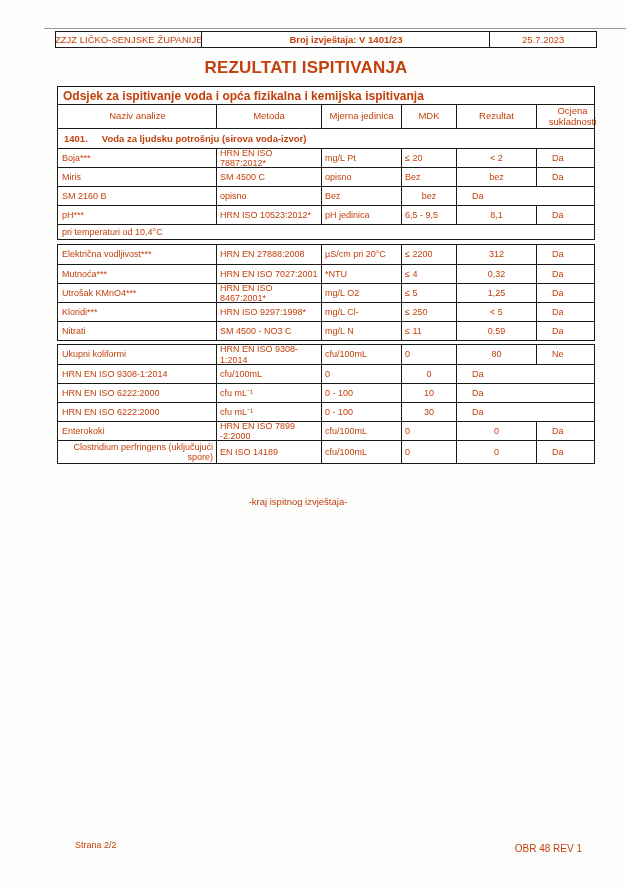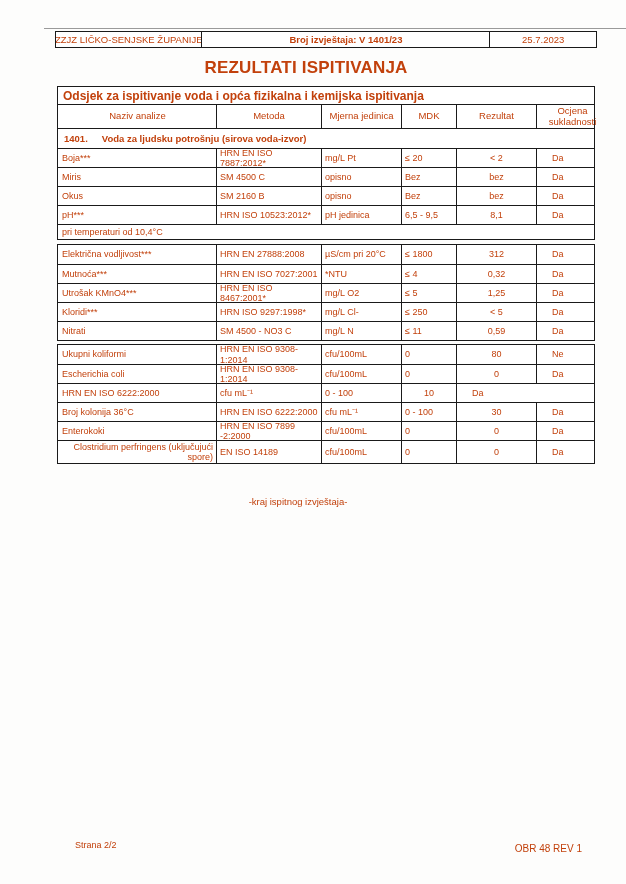--- a/index.html
+++ b/index.html
@@ -95,21 +95,20 @@
       </div>
       <div class="trow r-data">
         <div class="c0">Miris</div>
         <div class="c1">SM 4500 C</div>
         <div class="c2">opisno</div>
         <div class="c3">Bez</div>
         <div class="c4">bez</div>
         <div class="c5">Da</div>
       </div>
       <div class="trow r-data">
-        <div class="c0">Okus</div>
         <div class="c1">SM 2160 B</div>
         <div class="c2">opisno</div>
         <div class="c3">Bez</div>
         <div class="c4">bez</div>
         <div class="c5">Da</div>
       </div>
       <div class="trow r-data">
         <div class="c0">pH***</div>
         <div class="c1">HRN ISO 10523:2012*</div>
         <div class="c2">pH jedinica</div>
@@ -118,21 +117,21 @@
         <div class="c5">Da</div>
       </div>
       <div class="r-note">pri temperaturi od 10,4°C</div>
     </div>
 
     <div class="block gap4">
       <div class="trow r-data">
         <div class="c0">Električna vodljivost***</div>
         <div class="c1">HRN EN 27888:2008</div>
         <div class="c2">µS/cm pri 20°C</div>
-        <div class="c3">≤ 1800</div>
+        <div class="c3">≤ 2200</div>
         <div class="c4">312</div>
         <div class="c5">Da</div>
       </div>
       <div class="trow r-data">
         <div class="c0">Mutnoća***</div>
         <div class="c1">HRN EN ISO 7027:2001</div>
         <div class="c2">*NTU</div>
         <div class="c3">≤ 4</div>
         <div class="c4">0,32</div>
         <div class="c5">Da</div>
@@ -166,36 +165,34 @@
     <div class="block gap3">
       <div class="trow r-data">
         <div class="c0">Ukupni koliformi</div>
         <div class="c1">HRN EN ISO 9308-1:2014</div>
         <div class="c2">cfu/100mL</div>
         <div class="c3">0</div>
         <div class="c4">80</div>
         <div class="c5">Ne</div>
       </div>
       <div class="trow r-data">
-        <div class="c0">Escherichia coli</div>
         <div class="c1">HRN EN ISO 9308-1:2014</div>
         <div class="c2">cfu/100mL</div>
         <div class="c3">0</div>
         <div class="c4">0</div>
         <div class="c5">Da</div>
       </div>
       <div class="trow r-data">
         <div class="c1">HRN EN ISO 6222:2000</div>
         <div class="c2">cfu mL⁻¹</div>
         <div class="c3">0 - 100</div>
         <div class="c4">10</div>
         <div class="c5">Da</div>
       </div>
       <div class="trow r-data">
-        <div class="c0">Broj kolonija 36°C</div>
         <div class="c1">HRN EN ISO 6222:2000</div>
         <div class="c2">cfu mL⁻¹</div>
         <div class="c3">0 - 100</div>
         <div class="c4">30</div>
         <div class="c5">Da</div>
       </div>
       <div class="trow r-data">
         <div class="c0">Enterokoki</div>
         <div class="c1">HRN EN ISO 7899 -2:2000</div>
         <div class="c2">cfu/100mL</div>

